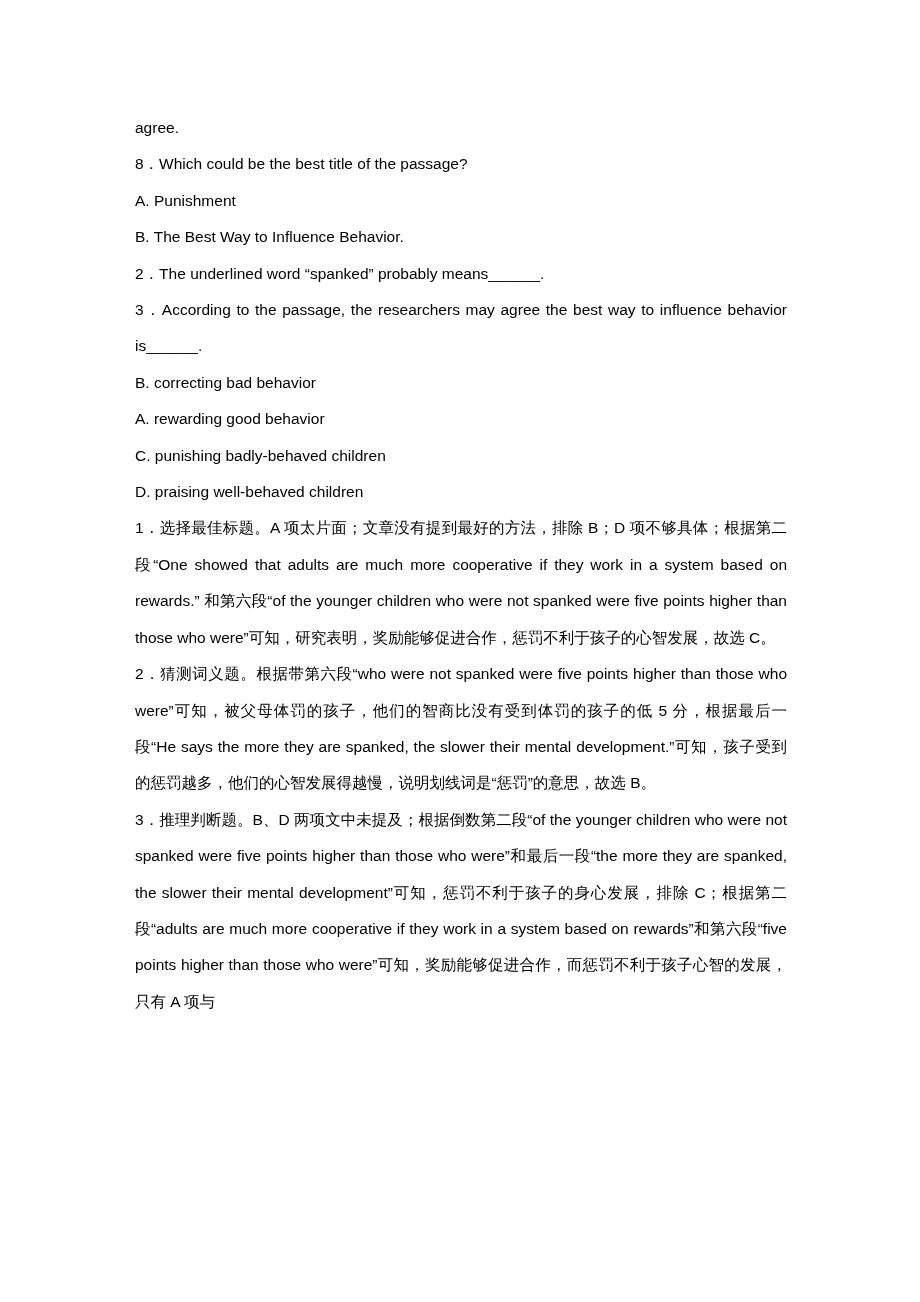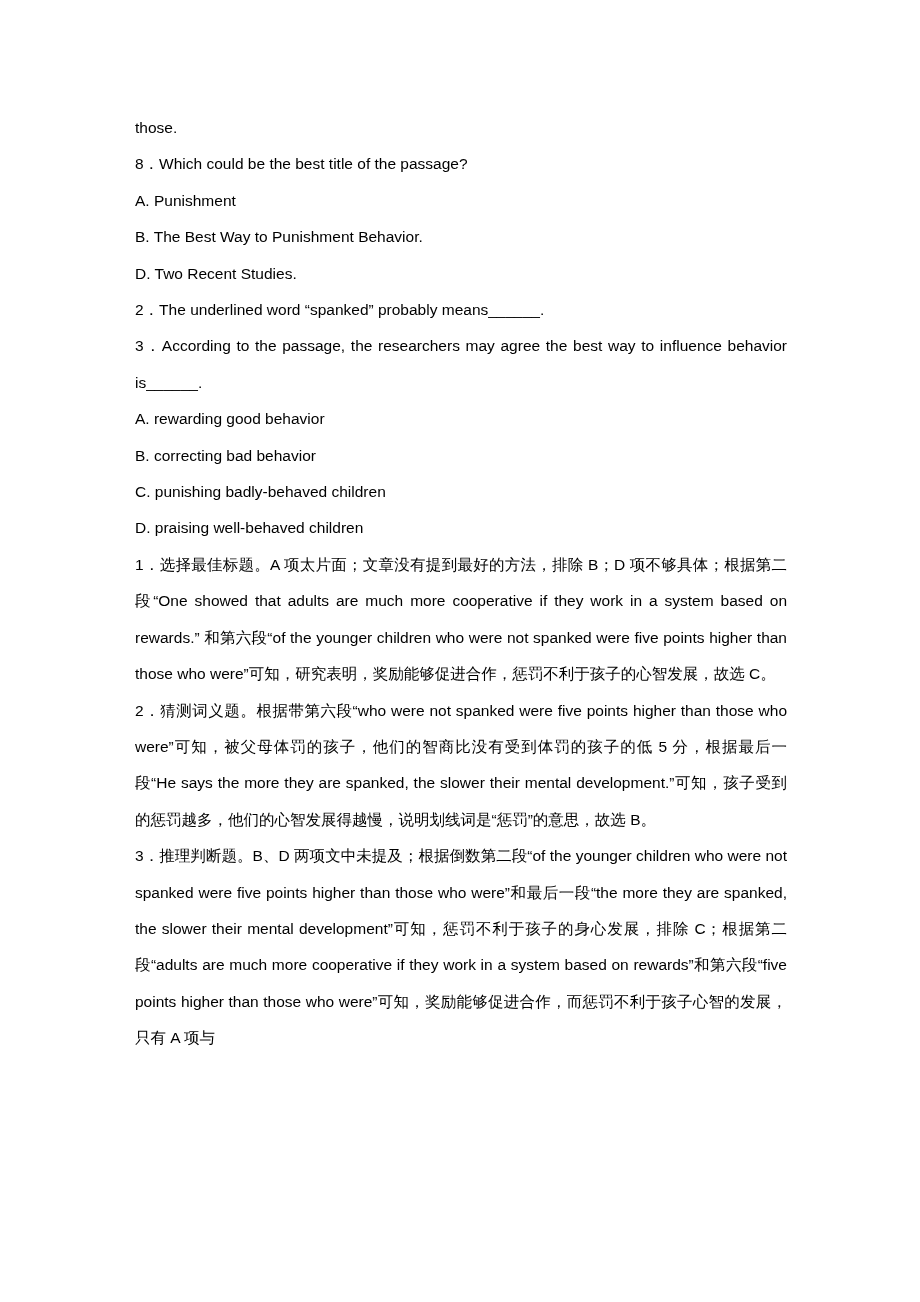--- a/index.html
+++ b/index.html
@@ -35,28 +35,27 @@
     white-space: pre-wrap;
   }
   .para.zh { text-align: justify; }
   .underline { text-underline-offset: 3px; }
 </style>
 </head>
 <body>
 
 <div class="page">
   <div class="doc-body">
-      <p class="para en"><span>those.</span></p>
+      <p class="para en"><span>agree.</span></p>
       <p class="para en"><span>8．Which could be the best title of the passage?</span></p>
       <p class="para en"><span>A. Punishment</span></p>
-      <p class="para en"><span>B. The Best Way to Punishment Behavior.</span></p>
-      <p class="para en"><span>D. Two Recent Studies.</span></p>
+      <p class="para en"><span>B. The Best Way to Influence Behavior.</span></p>
       <p class="para en"><span>2．The underlined word “spanked” probably means______.</span></p>
       <p class="para zh"><span>3．According to the passage, the researchers may agree the best way to influence behavior is______.</span></p>
+      <p class="para en"><span>B. correcting bad behavior</span></p>
       <p class="para en"><span>A. rewarding good behavior</span></p>
-      <p class="para en"><span>B. correcting bad behavior</span></p>
       <p class="para en"><span>C. punishing badly-behaved children</span></p>
       <p class="para en"><span>D. praising well-behaved children</span></p>
       <p class="para zh"><span>1．选择最佳标题。A 项太片面；文章没有提到最好的方法，排除 B；D 项不够具体；根据第二段“One showed that adults are much more cooperative if they work in a system based on rewards.” 和第六段“of the younger children who were not </span><span class="underline">spanked</span><span> were five points higher than those who were”可知，研究表明，奖励能够促进合作，惩罚不利于孩子的心智发展，故选 C。</span></p>
       <p class="para zh"><span>2．猜测词义题。根据带第六段“who were not </span><span class="underline">spanked</span><span> were five points higher than those who were”可知，被父母体罚的孩子，他们的智商比没有受到体罚的孩子的低 5 分，根据最后一段“He says the more they are spanked, the slower their mental development.”可知，孩子受到的惩罚越多，他们的心智发展得越慢，说明划线词是“惩罚”的意思，故选 B。</span></p>
       <p class="para zh"><span>3．推理判断题。B、D 两项文中未提及；根据倒数第二段“of the younger children who were not spanked were five points higher than those who were”和最后一段“the more they are spanked, the slower their mental development”可知，惩罚不利于孩子的身心发展，排除 C；根据第二段“adults are much more cooperative if they work in a system based on rewards”和第六段“five points higher than those who were”可知，奖励能够促进合作，而惩罚不利于孩子心智的发展，只有 A 项与</span></p>
     </div>
 </div>
 
 </body></html>

